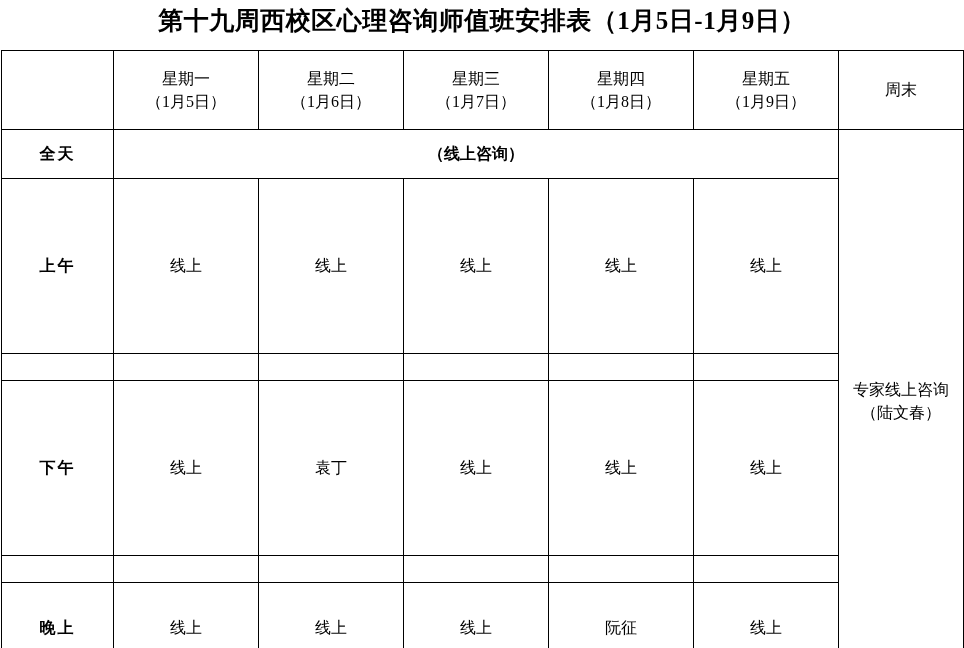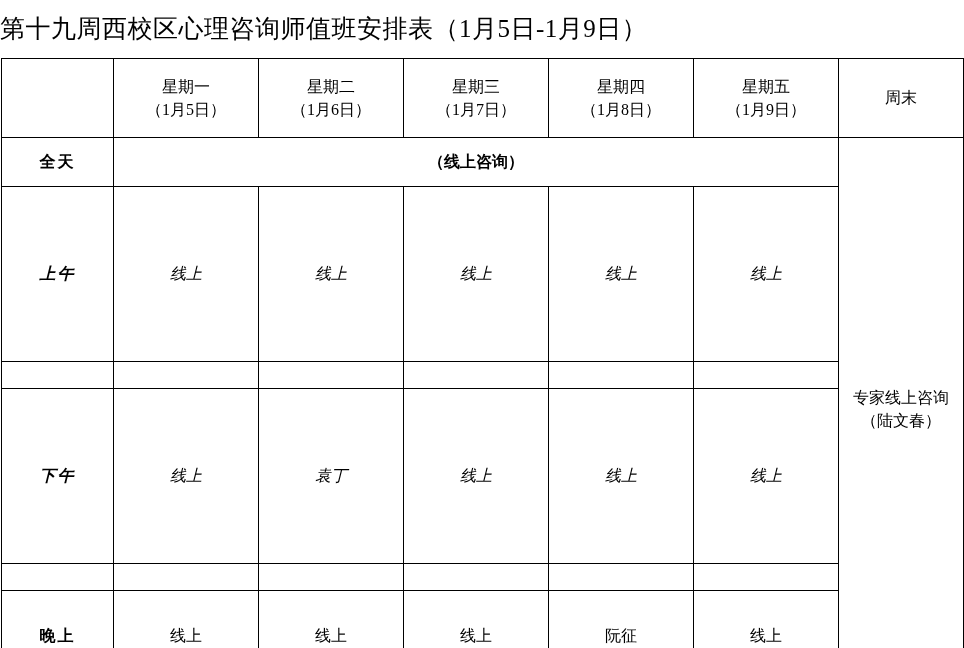--- a/index.html
+++ b/index.html
@@ -14,24 +14,25 @@
     color: #000000;
     overflow: hidden;
   }
   .page {
     position: relative;
     width: 964px;
     height: 648px;
     box-sizing: border-box;
   }
   .title {
+    text-align: center;
     font-size: 25px;
-    font-weight: normal;
+    font-weight: bold;
     letter-spacing: 0.5px;
-    padding-top: 14px;
+    padding-top: 6px;
     padding-bottom: 14px;
     line-height: 1.2;
   }
   table.schedule {
     border-collapse: collapse;
     table-layout: fixed;
     width: 962px;
     margin: 0 1px;
   }
   table.schedule td {
@@ -58,21 +59,21 @@
   .rowlabel {
     font-size: 20px;
     font-weight: bold;
     letter-spacing: 2px;
   }
   .allday-row td { height: 44px; }
   .allday-text {
     font-size: 17px;
     font-weight: bold;
   }
-  .big-row td { height: 170px; font-style: italic; }
+  .big-row td { height: 170px; }
   .spacer-row td { height: 22px; border-left: 1px solid #000; border-right: 1px solid #000; }
   .evening-row td { height: 85px; }
   .weekend-cell {
     font-size: 17px;
     line-height: 1.6;
     padding: 0 18px;
   }
   .cell-text { font-size: 16px; }
 </style>
 </head>

